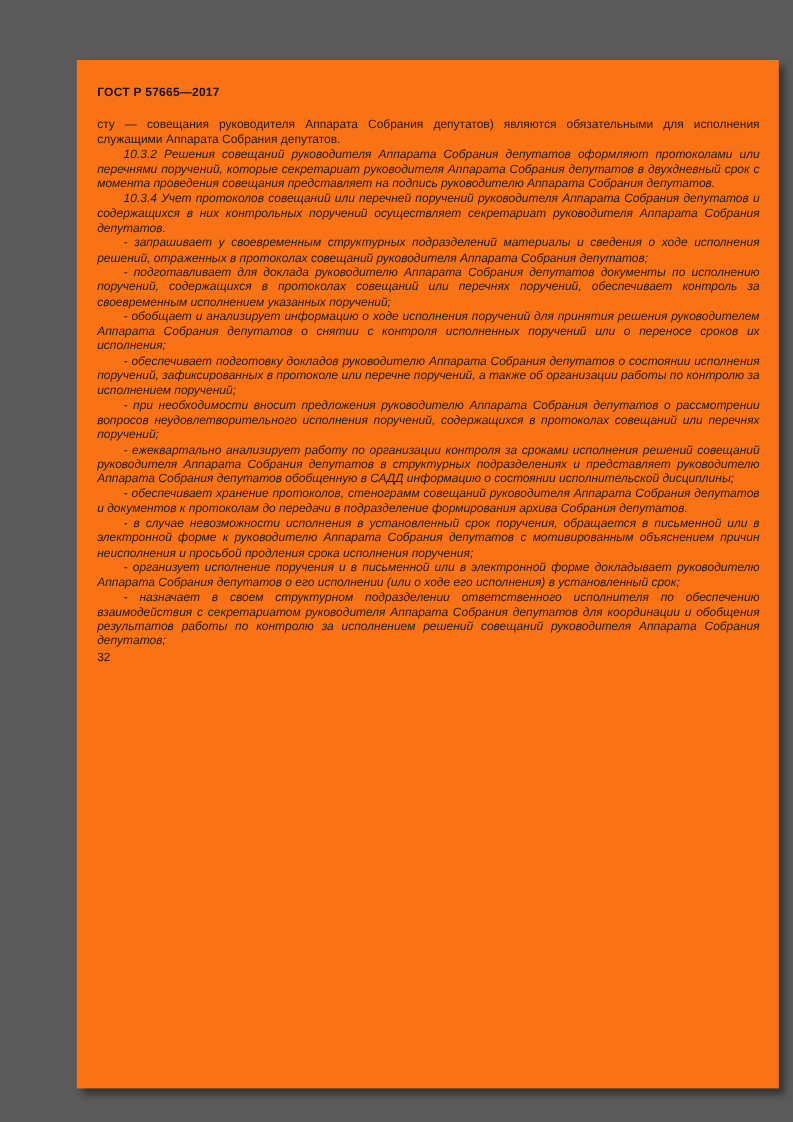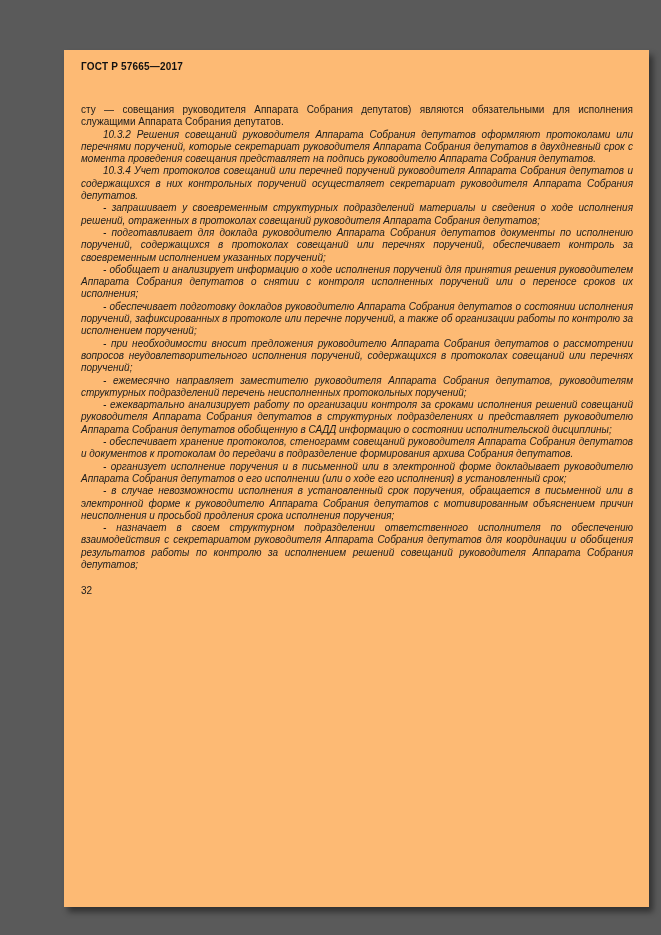--- a/index.html
+++ b/index.html
@@ -17,66 +17,65 @@
     width: 661px;
     height: 935px;
     background: #5a5a5a;
   }
   .page {
     position: absolute;
     left: 64px;
     top: 50px;
     width: 585px;
     height: 857px;
-    background: #fdba74;
+    background: #f97316;
     box-shadow: 4px 5px 6px rgba(0,0,0,0.45);
-    padding: 11px 16px 0 17px;
+    padding: 22px 16px 0 17px;
   }
   .doc-header {
     font-size: 10px;
     font-weight: bold;
     color: #111111;
     letter-spacing: 0.2px;
   }
   .doc-body {
-    margin-top: 32px;
+    margin-top: 16px;
     font-size: 10px;
     line-height: 12.3px;
     color: #1b1b1b;
     text-align: justify;
   }
   .doc-body p {
     margin: 0;
     padding: 0;
   }
   .doc-body p.indent { text-indent: 22px; font-style: italic; }
   .doc-body p.no-indent { text-indent: 0; }
   .page-number {
     font-size: 10px;
     color: #1b1b1b;
-    margin-top: 14px;
+    margin-top: 1px;
   }
 </style>
 </head>
 <body>
 
 <div class="canvas">
   <div class="page">
     <div class="doc-header">ГОСТ Р 57665—2017</div>
     <div class="doc-body" id="doc-body">
         <p class="no-indent">сту — совещания руководителя Аппарата Собрания депутатов) являются обязательными для исполнения служащими Аппарата Собрания депутатов.</p>
         <p class="indent">10.3.2 Решения совещаний руководителя Аппарата Собрания депутатов оформляют протоколами или перечнями поручений, которые секретариат руководителя Аппарата Собрания депутатов в двухдневный срок с момента проведения совещания представляет на подпись руководителю Аппарата Собрания депутатов.</p>
         <p class="indent">10.3.4 Учет протоколов совещаний или перечней поручений руководителя Аппарата Собрания депутатов и содержащихся в них контрольных поручений осуществляет секретариат руководителя Аппарата Собрания депутатов.</p>
         <p class="indent">- запрашивает у своевременным структурных подразделений материалы и сведения о ходе исполнения решений, отраженных в протоколах совещаний руководителя Аппарата Собрания депутатов;</p>
         <p class="indent">- подготавливает для доклада руководителю Аппарата Собрания депутатов документы по исполнению поручений, содержащихся в протоколах совещаний или перечнях поручений, обеспечивает контроль за своевременным исполнением указанных поручений;</p>
         <p class="indent">- обобщает и анализирует информацию о ходе исполнения поручений для принятия решения руководителем Аппарата Собрания депутатов о снятии с контроля исполненных поручений или о переносе сроков их исполнения;</p>
         <p class="indent">- обеспечивает подготовку докладов руководителю Аппарата Собрания депутатов о состоянии исполнения поручений, зафиксированных в протоколе или перечне поручений, а также об организации работы по контролю за исполнением поручений;</p>
         <p class="indent">- при необходимости вносит предложения руководителю Аппарата Собрания депутатов о рассмотрении вопросов неудовлетворительного исполнения поручений, содержащихся в протоколах совещаний или перечнях поручений;</p>
-        <p class="indent">- ежемесячно направляет заместителю руководителя Аппарата Собрания депутатов, руководителям структурных подразделений перечень неисполненных протокольных поручений;</p>
         <p class="indent">- ежеквартально анализирует работу по организации контроля за сроками исполнения решений совещаний руководителя Аппарата Собрания депутатов в структурных подразделениях и представляет руководителю Аппарата Собрания депутатов обобщенную в САДД информацию о состоянии исполнительской дисциплины;</p>
         <p class="indent">- обеспечивает хранение протоколов, стенограмм совещаний руководителя Аппарата Собрания депутатов и документов к протоколам до передачи в подразделение формирования архива Собрания депутатов.</p>
+        <p class="indent">- в случае невозможности исполнения в установленный срок поручения, обращается в письменной или в электронной форме к руководителю Аппарата Собрания депутатов с мотивированным объяснением причин неисполнения и просьбой продления срока исполнения поручения;</p>
         <p class="indent">- организует исполнение поручения и в письменной или в электронной форме докладывает руководителю Аппарата Собрания депутатов о его исполнении (или о ходе его исполнения) в установленный срок;</p>
-        <p class="indent">- в случае невозможности исполнения в установленный срок поручения, обращается в письменной или в электронной форме к руководителю Аппарата Собрания депутатов с мотивированным объяснением причин неисполнения и просьбой продления срока исполнения поручения;</p>
         <p class="indent">- назначает в своем структурном подразделении ответственного исполнителя по обеспечению взаимодействия с секретариатом руководителя Аппарата Собрания депутатов для координации и обобщения результатов работы по контролю за исполнением решений совещаний руководителя Аппарата Собрания депутатов;</p>
       </div>
     <div class="page-number">32</div>
   </div>
 </div>
 
 </body></html>

